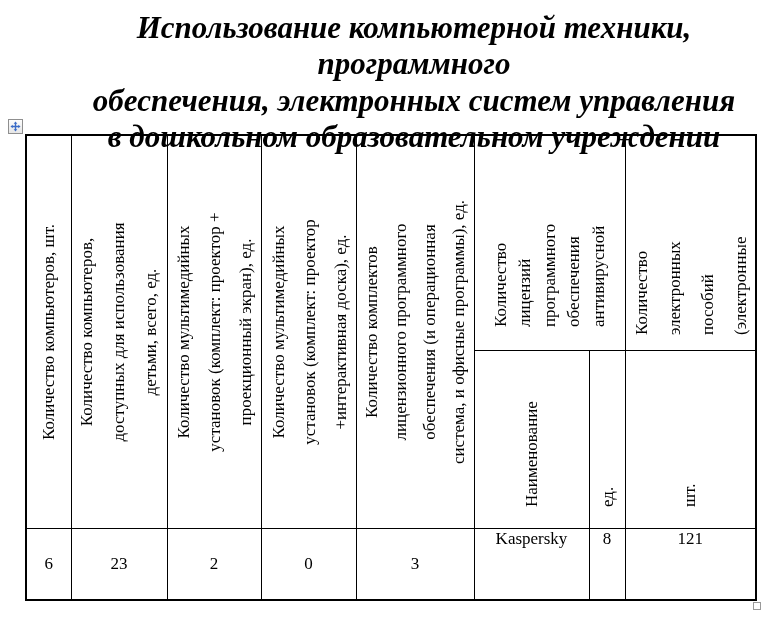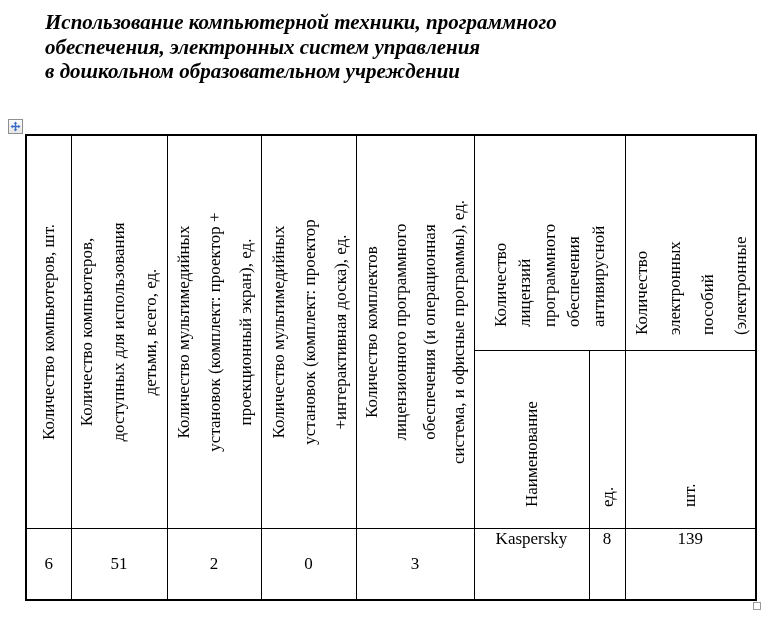--- a/index.html
+++ b/index.html
@@ -2,22 +2,22 @@
 <html><head>
 <meta charset="utf-8">
 <style>
   html,body{margin:0;padding:0;}
   body{
     width:777px;height:623px;background:#ffffff;color:#000;
     font-family:"Liberation Serif","DejaVu Serif",serif;
     position:relative;overflow:hidden;
   }
   .title{
-    position:absolute;top:10px;left:45px;width:722px;
-    text-align:left;font-size:21px;font-weight:bold;font-style:italic;
+    position:absolute;top:10px;left:53px;width:722px;
+    text-align:center;font-size:31px;font-weight:bold;font-style:italic;
     line-height:1.17;white-space:pre-line;
   }
   .move-handle{
     position:absolute;left:8px;top:119px;width:15px;height:15px;
     border:1px solid #8f8f8f;background:linear-gradient(#fdfdfd,#e6e6e6);
     display:flex;align-items:center;justify-content:center;box-sizing:border-box;
   }
   .resize-handle{
     position:absolute;left:753px;top:602px;width:8px;height:8px;
     border:1px solid #9a9a9a;background:#fff;box-sizing:border-box;
@@ -122,24 +122,24 @@
     </td>
     <td>
       <div class="rot rot-g">ед.</div>
     </td>
     <td>
       <div class="rot rot-h2">шт.</div>
     </td>
   </tr>
   <tr class="r3">
     <td class="val">6</td>
-    <td class="val">51</td>
+    <td class="val">23</td>
     <td class="val">2</td>
     <td class="val">0</td>
     <td class="val">3</td>
     <td class="val vtop">Kaspersky</td>
     <td class="val vtop">8</td>
-    <td class="val vtop">139</td>
+    <td class="val vtop">121</td>
   </tr>
 </tbody>
   </table>
 
 <div class="resize-handle"></div>
 
 </body></html>

